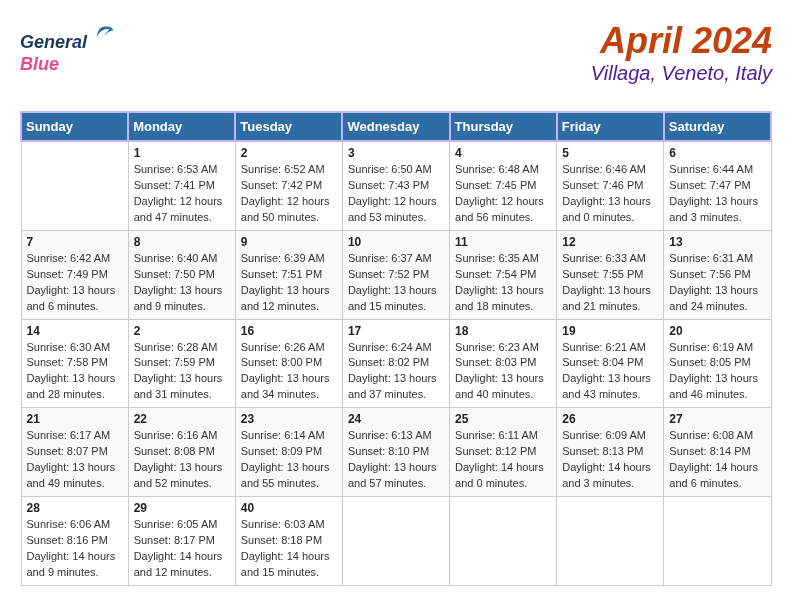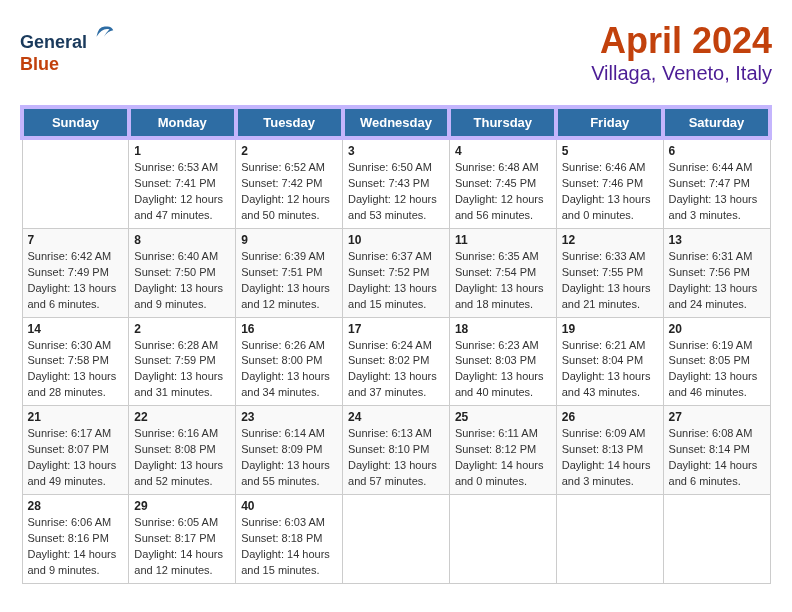--- a/index.html
+++ b/index.html
@@ -7,21 +7,22 @@
       font-family: Arial, sans-serif;
       background: #fff;
       width: 792px;
       min-height: 612px;
       padding: 20px;
     }
     .header {
       display: flex;
       justify-content: space-between;
       align-items: flex-start;
-      margin-bottom: 20px;
+      margin-bottom: 26px;
+      font-style: italic;
     }
     .logo {
       display: flex;
       align-items: center;
     }
     .logo-text {
       font-size: 18px;
       font-weight: bold;
       color: #1a3a5c;
       line-height: 1.2;
@@ -48,24 +49,24 @@
     }
     .calendar {
       width: 100%;
       border-collapse: collapse;
       font-size: 11px;
     }
     .calendar th {
       background: #2e6da4;
       color: #fff;
       padding: 6px 4px;
-      text-align: center;
+      text-align: left;
       font-size: 13px;
       font-weight: bold;
-      border: 4px solid #c4b5fd;
+      border: 2px solid #c4b5fd;
     }
     .calendar td {
       vertical-align: top;
       padding: 4px 5px;
       border: 1px solid #ccc;
       width: calc(100% / 7);
       min-height: 80px;
       background: #fff;
     }
     .calendar tr:nth-child(even) td {
@@ -88,21 +89,21 @@
   </style>
 </head>
 <body>
 
 <div class="header">
   <div class="logo">
     <div>
       <div class="logo-text">
         <span>General</span><svg class="logo-bird" viewBox="0 0 30 30" xmlns="http://www.w3.org/2000/svg">
           <path d="M8 18 Q14 8 22 10 Q18 14 16 18 Q20 12 26 11 Q24 6 18 7 Q10 6 8 18Z" fill="#2e6da4"></path>
-        </svg><br><span style="color:#c2410c;">Blue</span>
+        </svg><br><span style="color:#ec4899;">Blue</span>
       </div>
     </div>
   </div>
   <div class="title-block">
     <div class="main-title">April 2024</div>
     <div class="subtitle">Villaga, Veneto, Italy</div>
   </div>
 </div>
 
 <table class="calendar">

